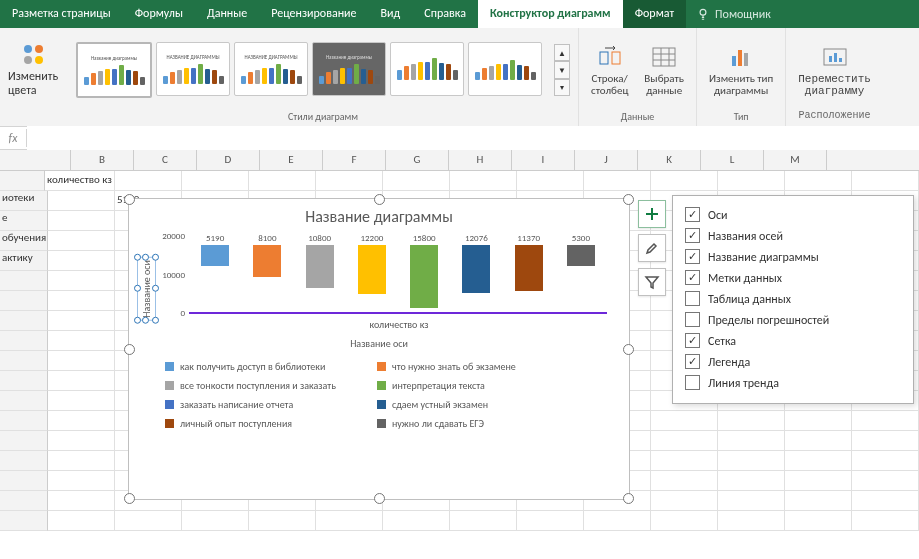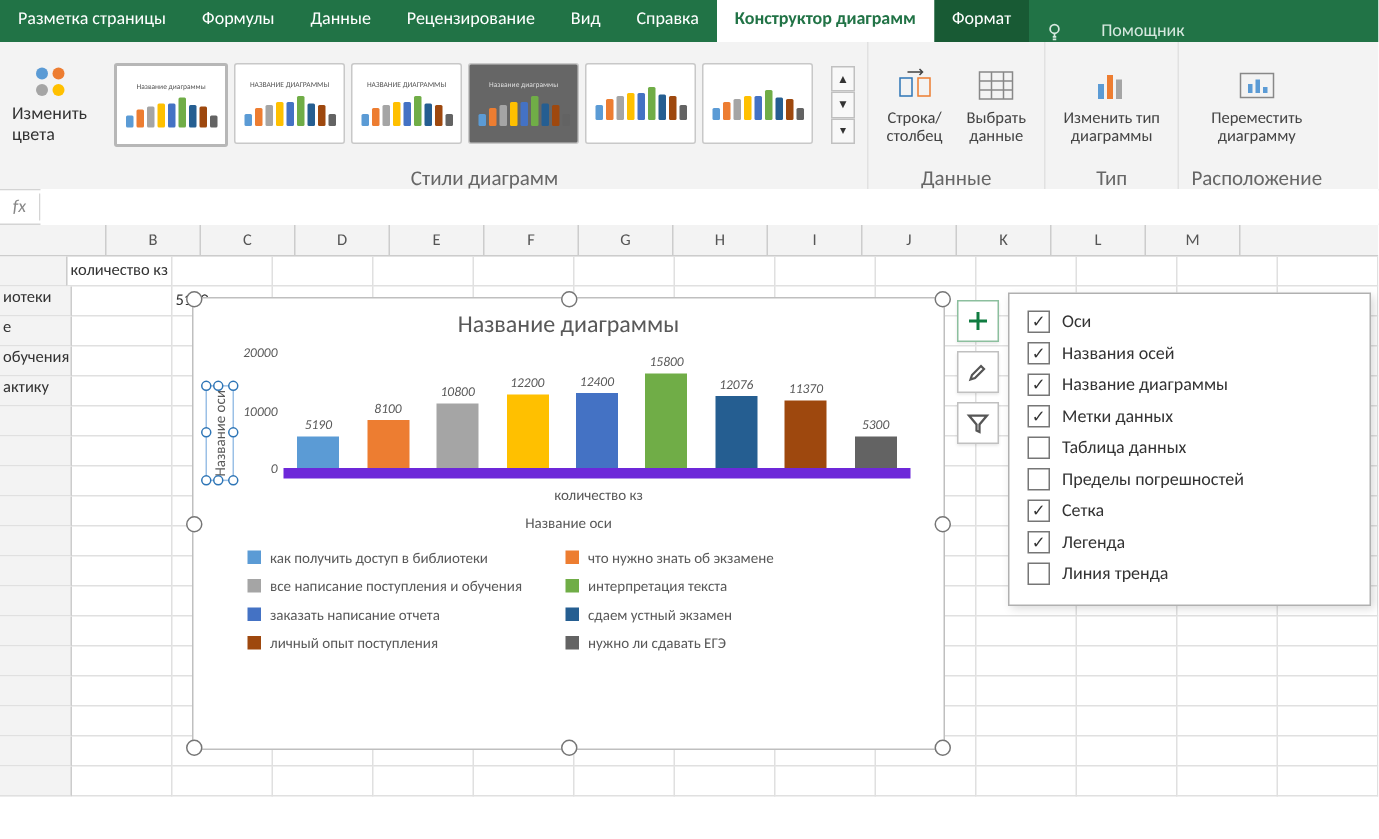--- a/index.html
+++ b/index.html
@@ -30,23 +30,23 @@
   .tab.active {
     background: #fff;
     color: #217346;
     font-weight: 600;
   }
   .tab.fmt {
     background: #185a34;
   }
   .help-wrap {
     display: flex;
-    align-items: flex-end;
+    align-items: center;
     padding: 0 10px;
-    gap: 24px;
+    gap: 5px;
     color: #d6e8df;
   }
   .bulb {
     display: inline-block;
     width: 14px;
     height: 14px;
   }
 
   
   .ribbon {
@@ -63,21 +63,21 @@
     border-right: 1px solid #e1e1e1;
     padding: 4px 8px 2px;
   }
   .rgroup .body {
     display: flex;
     align-items: center;
     flex: 1;
     gap: 8px;
   }
   .rgroup .caption {
-    font-size: 14px;
+    font-size: 10px;
     color: #666;
     padding-top: 2px;
     height: 14px;
   }
   .rbtn {
     display: flex;
     flex-direction: column;
     align-items: center;
     gap: 2px;
     padding: 2px 4px;
@@ -304,27 +304,25 @@
   .mini-handle {
     width: 5px;
     height: 5px;
     background: #fff;
     border: 1px solid #2e75b6;
     border-radius: 50%;
     position: absolute;
   }
   .plot {
     display: flex;
-    align-items: flex-end;
     height: 80px;
     margin-left: 48px;
     margin-right: 10px;
     position: relative;
-    border-bottom: 7px solid #6d28d9;
-    font-style: italic;
+    border-bottom: 2px solid #6d28d9;
   }
   .plot .ylabels {
     position: absolute;
     left: -44px;
     bottom: -6px;
     height: 88px;
     display: flex;
     flex-direction: column;
     justify-content: space-between;
     font-size: 9px;
@@ -627,21 +625,21 @@
               <rect x="16" y="9" width="4" height="13" fill="#a5a5a5"></rect>
             </svg>
         </div>
         <span class="lbl" style="white-space:pre-line;">Изменить тип
 диаграммы</span>
       </div>
     </div>
     <div class="caption">Тип</div>
   </div>
 
-  <div class="rgroup" style="border-right:none;">
+  <div class="rgroup" style="border-right:none;font-family:Liberation Mono, monospace;">
     <div class="body">
       <div class="rbtn">
         <div class="ic">
           <svg width="28" height="26" viewBox="0 0 28 26">
               <rect x="3" y="5" width="22" height="16" fill="none" stroke="#888"></rect>
               <rect x="8" y="12" width="3" height="6" fill="#5b9bd5"></rect>
               <rect x="13" y="9" width="3" height="9" fill="#5b9bd5"></rect>
               <rect x="18" y="14" width="3" height="4" fill="#5b9bd5"></rect>
             </svg>
         </div>
@@ -1006,24 +1004,20 @@
           </div>
           <div class="bar-wrap">
             <div class="dl">10800</div>
             <div class="bar" style="background: rgb(165, 165, 165); height: 43.2px;"></div>
           </div>
           <div class="bar-wrap">
             <div class="dl">12200</div>
             <div class="bar" style="background: rgb(255, 192, 0); height: 48.8px;"></div>
           </div>
           <div class="bar-wrap">
-            <div class="dl">12400</div>
-            <div class="bar" style="background: rgb(68, 114, 196); height: 49.6px;"></div>
-          </div>
-          <div class="bar-wrap">
             <div class="dl">15800</div>
             <div class="bar" style="background: rgb(112, 173, 71); height: 63.2px;"></div>
           </div>
           <div class="bar-wrap">
             <div class="dl">12076</div>
             <div class="bar" style="background: rgb(37, 94, 145); height: 48.3px;"></div>
           </div>
           <div class="bar-wrap">
             <div class="dl">11370</div>
             <div class="bar" style="background: rgb(158, 72, 14); height: 45.5px;"></div>
@@ -1040,21 +1034,21 @@
           <div class="item">
             <span class="swatch" style="background: rgb(91, 155, 213);"></span>
             <span>как получить доступ в библиотеки</span>
           </div>
           <div class="item">
             <span class="swatch" style="background: rgb(237, 125, 49);"></span>
             <span>что нужно знать об экзамене</span>
           </div>
           <div class="item">
             <span class="swatch" style="background: rgb(165, 165, 165);"></span>
-            <span>все написание поступления и обучения</span>
+            <span>все тонкости поступления и заказать</span>
           </div>
           <div class="item">
             <span class="swatch" style="background: rgb(112, 173, 71);"></span>
             <span>интерпретация текста</span>
           </div>
           <div class="item">
             <span class="swatch" style="background: rgb(68, 114, 196);"></span>
             <span>заказать написание отчета</span>
           </div>
           <div class="item">

